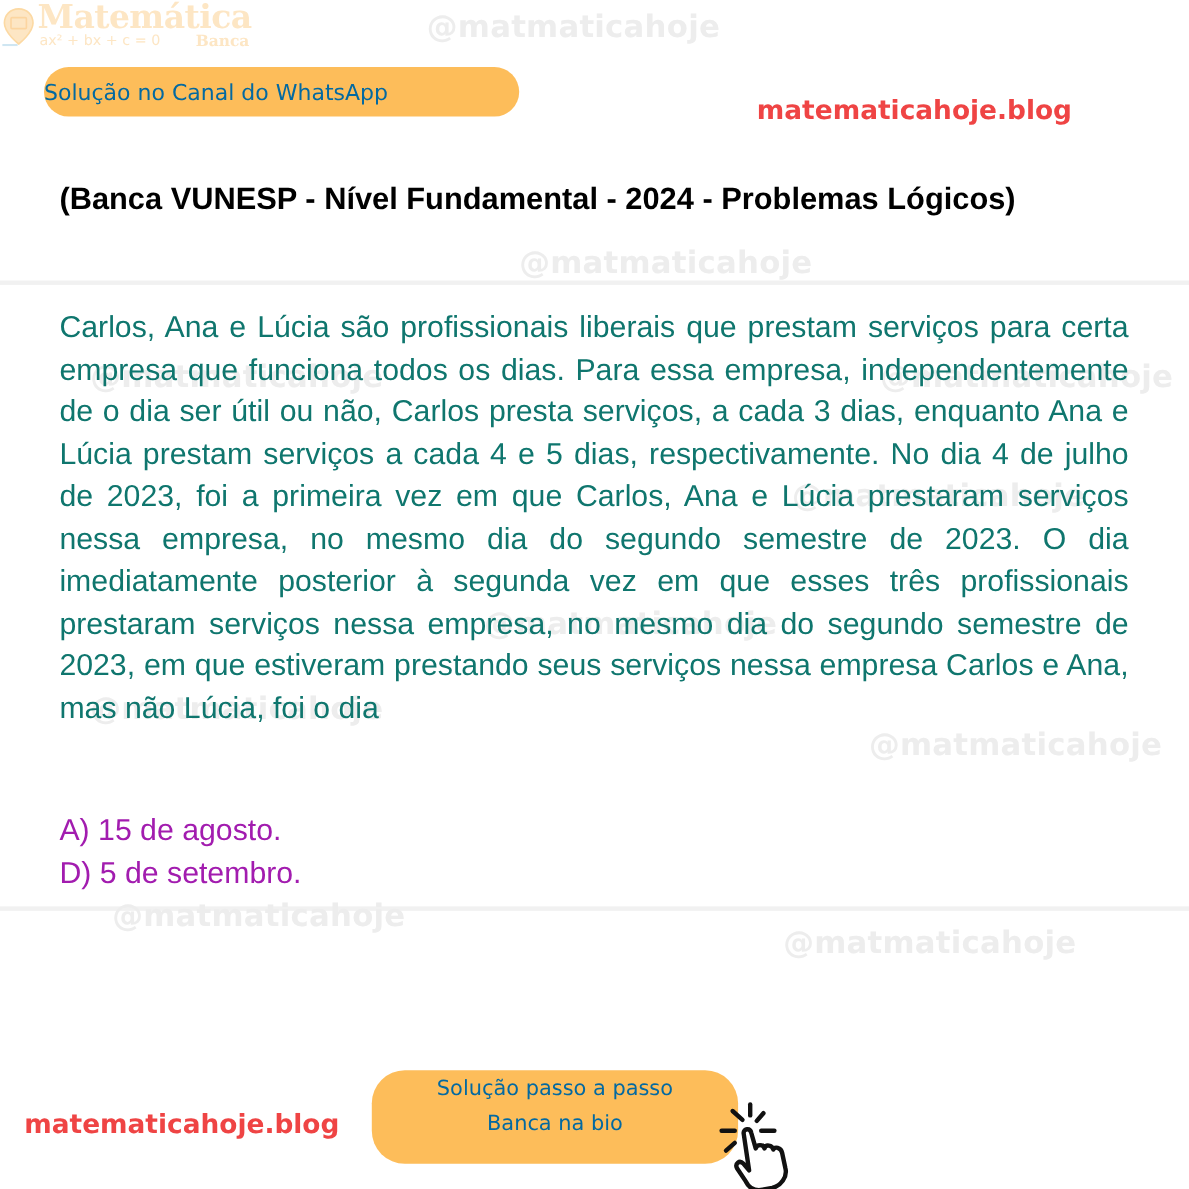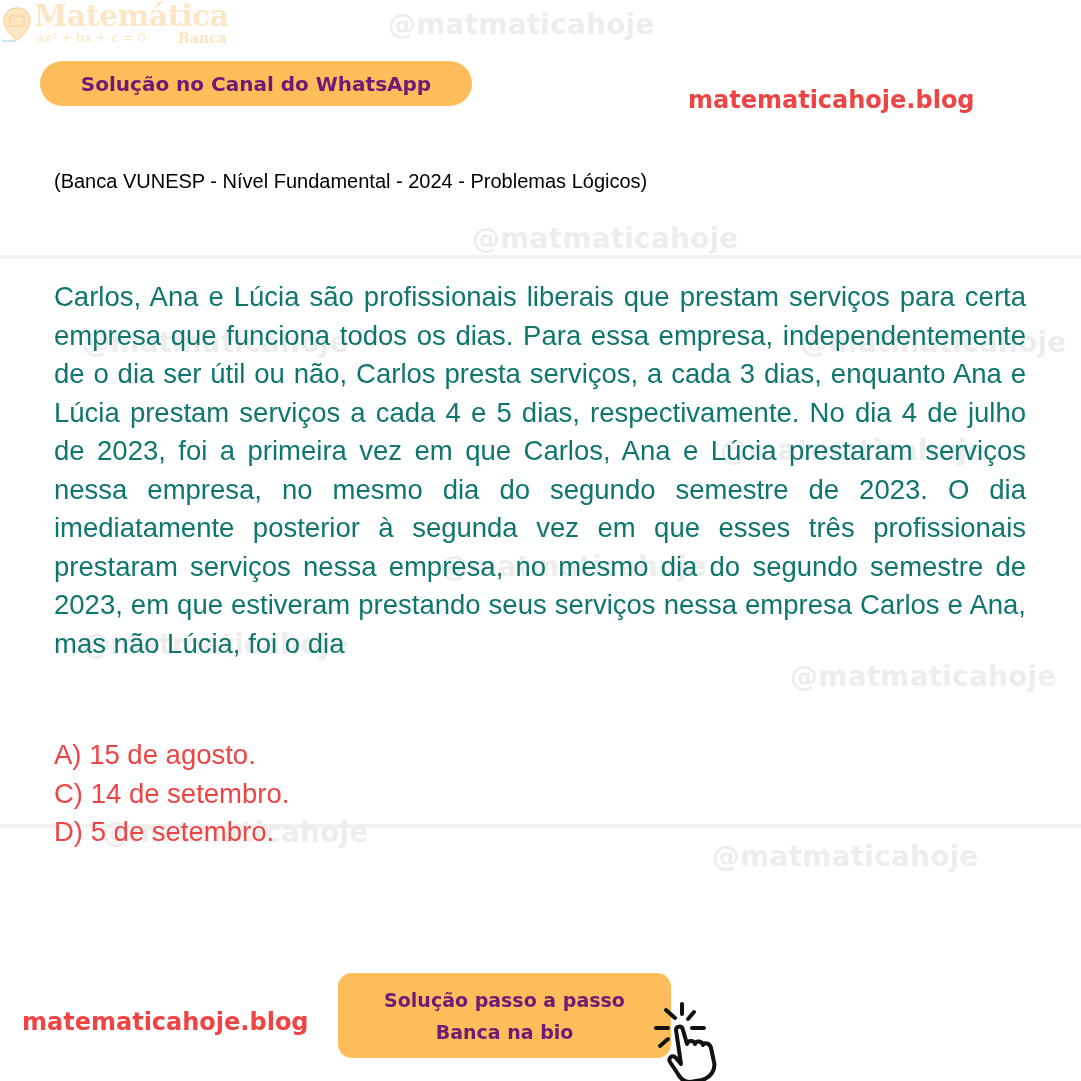--- a/index.html
+++ b/index.html
@@ -36,50 +36,50 @@
     }
     .logo-hoje {
       position: absolute; left: 178px; top: 30px;
       font-family: "DejaVu Serif", serif; font-weight: bold; font-size: 14px; color: #fde6c4;
     }
     .logo-pin {
       position: absolute; left: 2px; top: 6px; width: 30px; height: 36px;
     }
     .pill {
       position: absolute; background: #fdbd5a; border-radius: 24px;
-      font-family: "DejaVu Sans", sans-serif; font-weight: bold; color: #701a75;
-      display: flex; align-items: center; justify-content: center; text-align: center;
+      font-family: "DejaVu Sans", sans-serif; font-weight: normal; color: #0369a1;
+      display: flex; align-items: center; text-align: center;
       z-index: 1;
     }
     .pill-top {
       left: 40px; top: 61px; width: 432px; height: 45px; font-size: 20px;
     }
     .pill-bottom {
       left: 338px; top: 973px; width: 333px; height: 85px; font-size: 19px;
-      flex-direction: column; line-height: 32px; border-radius: 14px;
+      flex-direction: column; line-height: 32px; border-radius: 30px;
     }
     .site {
       position: absolute; font-family: "DejaVu Sans", sans-serif; font-weight: bold;
       color: #ef4444; font-size: 24px; z-index: 1; white-space: nowrap;
     }
     .site-top { left: 688px; top: 86px; }
     .site-bottom { left: 22px; top: 1008px; }
     .title {
       position: absolute; left: 54px; top: 162px; width: 972px;
-      font-weight: normal; font-size: 20px; line-height: 38px; color: #000;
+      font-weight: bold; font-size: 28px; line-height: 38px; color: #000;
       text-align: justify; text-align-last: left; z-index: 1;
     }
     .statement {
       position: absolute; left: 54px; top: 278px; width: 972px;
       font-size: 27.5px; line-height: 38.5px; color: #0f766e;
       text-align: justify; z-index: 1;
     }
     .options {
       position: absolute; left: 54px; top: 736px; z-index: 1;
-      font-size: 27.5px; line-height: 38.5px; color: #ef4444;
+      font-size: 27.5px; line-height: 38.5px; color: #a21caf;
     }
     .option { white-space: nowrap; }
     .hand-icon {
       position: absolute; left: 646px; top: 1000px; width: 84px; height: 84px; z-index: 2;
     }
   </style>
 </head>
 <body>
 
 <div class="divider" style="top:255px;"></div>
@@ -110,21 +110,20 @@
   <span>Solução no Canal do WhatsApp</span>
 </div>
 
 <div class="site site-top">matematicahoje.blog</div>
 
 <div class="title">(Banca VUNESP - Nível Fundamental - 2024 - Problemas Lógicos)</div>
 <div class="statement">Carlos, Ana e Lúcia são profissionais liberais que prestam serviços para certa empresa que funciona todos os dias. Para essa empresa, independentemente de o dia ser útil ou não, Carlos presta serviços, a cada 3 dias, enquanto Ana e Lúcia prestam serviços a cada 4 e 5 dias, respectivamente. No dia 4 de julho de 2023, foi a primeira vez em que Carlos, Ana e Lúcia prestaram serviços nessa empresa, no mesmo dia do segundo semestre de 2023. O dia imediatamente posterior à segunda vez em que esses três profissionais prestaram serviços nessa empresa, no mesmo dia do segundo semestre de 2023, em que estiveram prestando seus serviços nessa empresa Carlos e Ana, mas não Lúcia, foi o dia</div>
 
 <div class="options">
   <div class="option">A) 15 de agosto.</div>
-  <div class="option">C) 14 de setembro.</div>
   <div class="option">D) 5 de setembro.</div>
 </div>
 
 <div class="site site-bottom">matematicahoje.blog</div>
 
 <div class="pill pill-bottom">
   <span>Solução passo a passo</span>
   <span>Banca na bio</span>
 </div>
 

